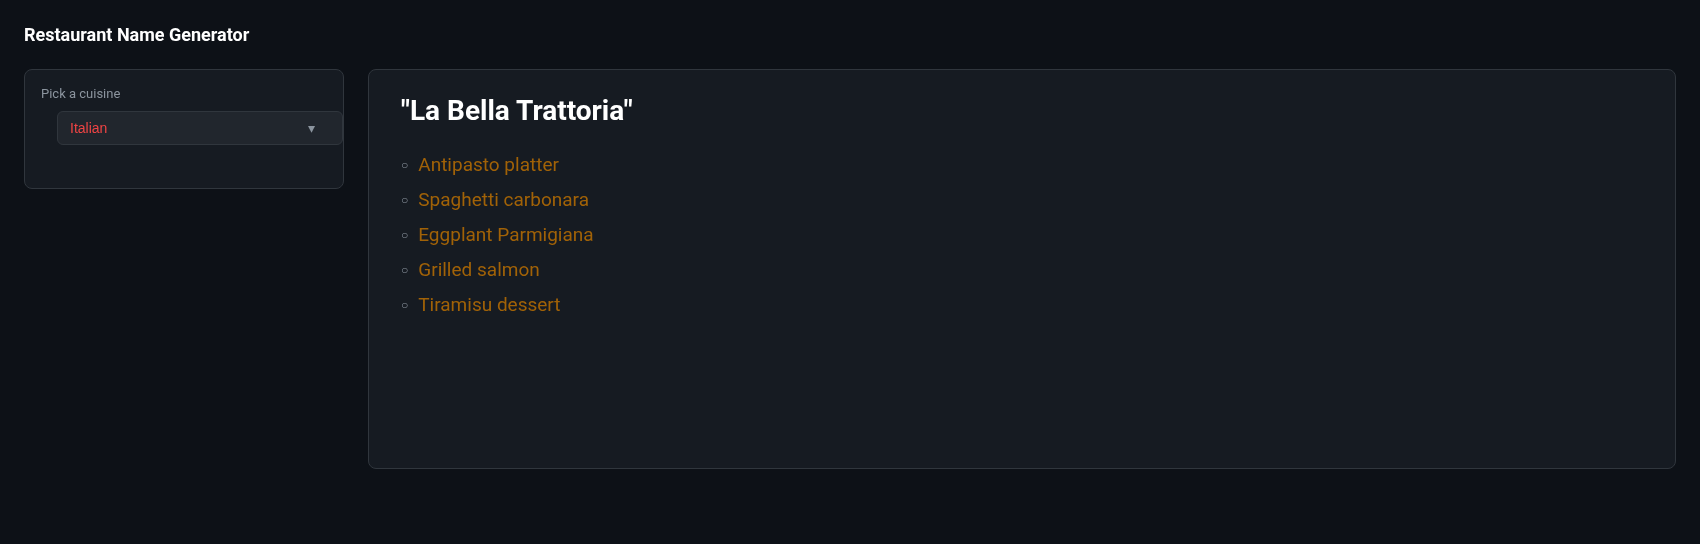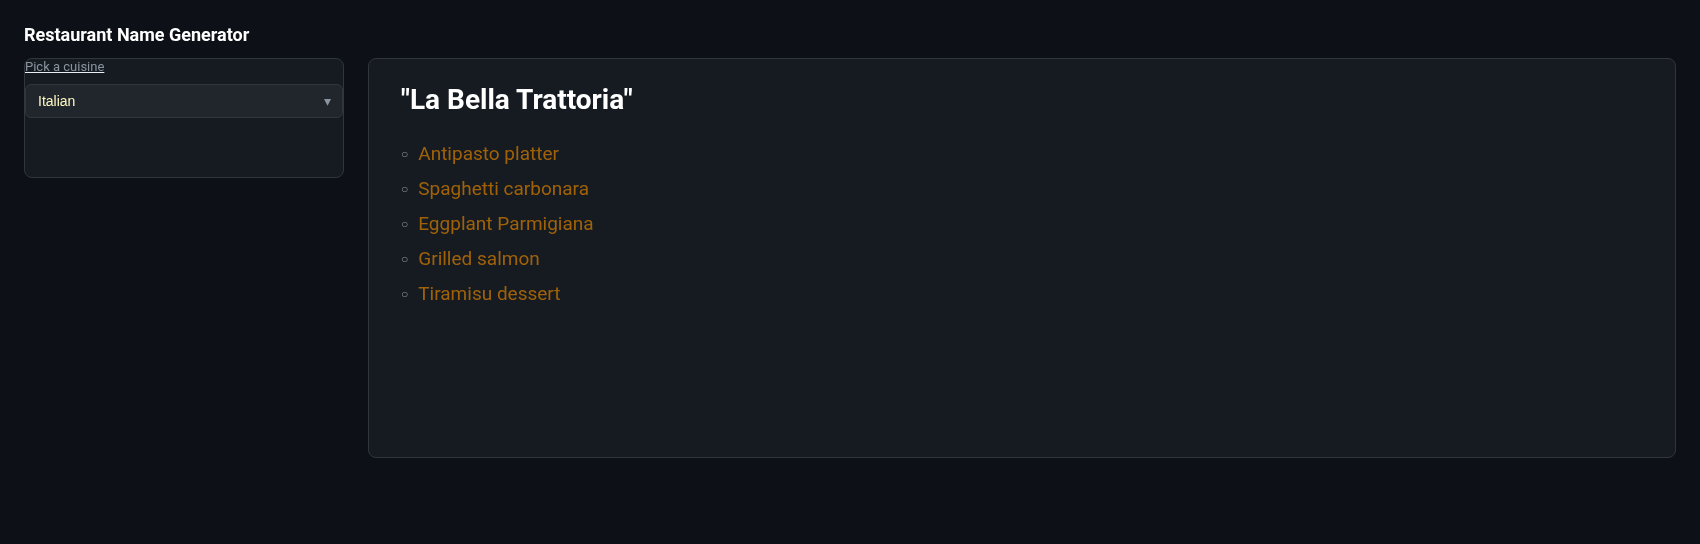--- a/index.html
+++ b/index.html
@@ -14,57 +14,58 @@
       font-family: -apple-system, BlinkMacSystemFont, 'Segoe UI', Roboto, sans-serif;
       width: 1700px;
       min-height: 544px;
       padding: 24px;
     }
 
     .app-title {
       font-size: 18px;
       font-weight: 700;
       color: #ffffff;
-      margin-bottom: 13px;
+      margin-bottom: 24px;
     }
 
     .main-layout {
       display: flex;
       gap: 24px;
       align-items: flex-start;
     }
 
     .sidebar {
       background-color: #161b22;
       border: 1px solid #30363d;
       border-radius: 8px;
+      padding: 16px;
       width: 320px;
       min-height: 120px;
-      text-decoration: underline;
     }
 
     .sidebar-label {
       font-size: 13px;
       color: #8b949e;
       margin-bottom: 10px;
     }
 
     .cuisine-select {
       width: 100%;
       background-color: #21262d;
       border: 1px solid #30363d;
       border-radius: 6px;
-      color: #fef9c3;
+      color: #ef4444;
       font-size: 14px;
       padding: 8px 36px 8px 12px;
       appearance: none;
       -webkit-appearance: none;
       cursor: pointer;
       position: relative;
       outline: none;
+      margin-left: 16px;
     }
 
     .select-wrapper {
       position: relative;
     }
 
     .select-wrapper::after {
       content: '▾';
       position: absolute;
       right: 12px;

